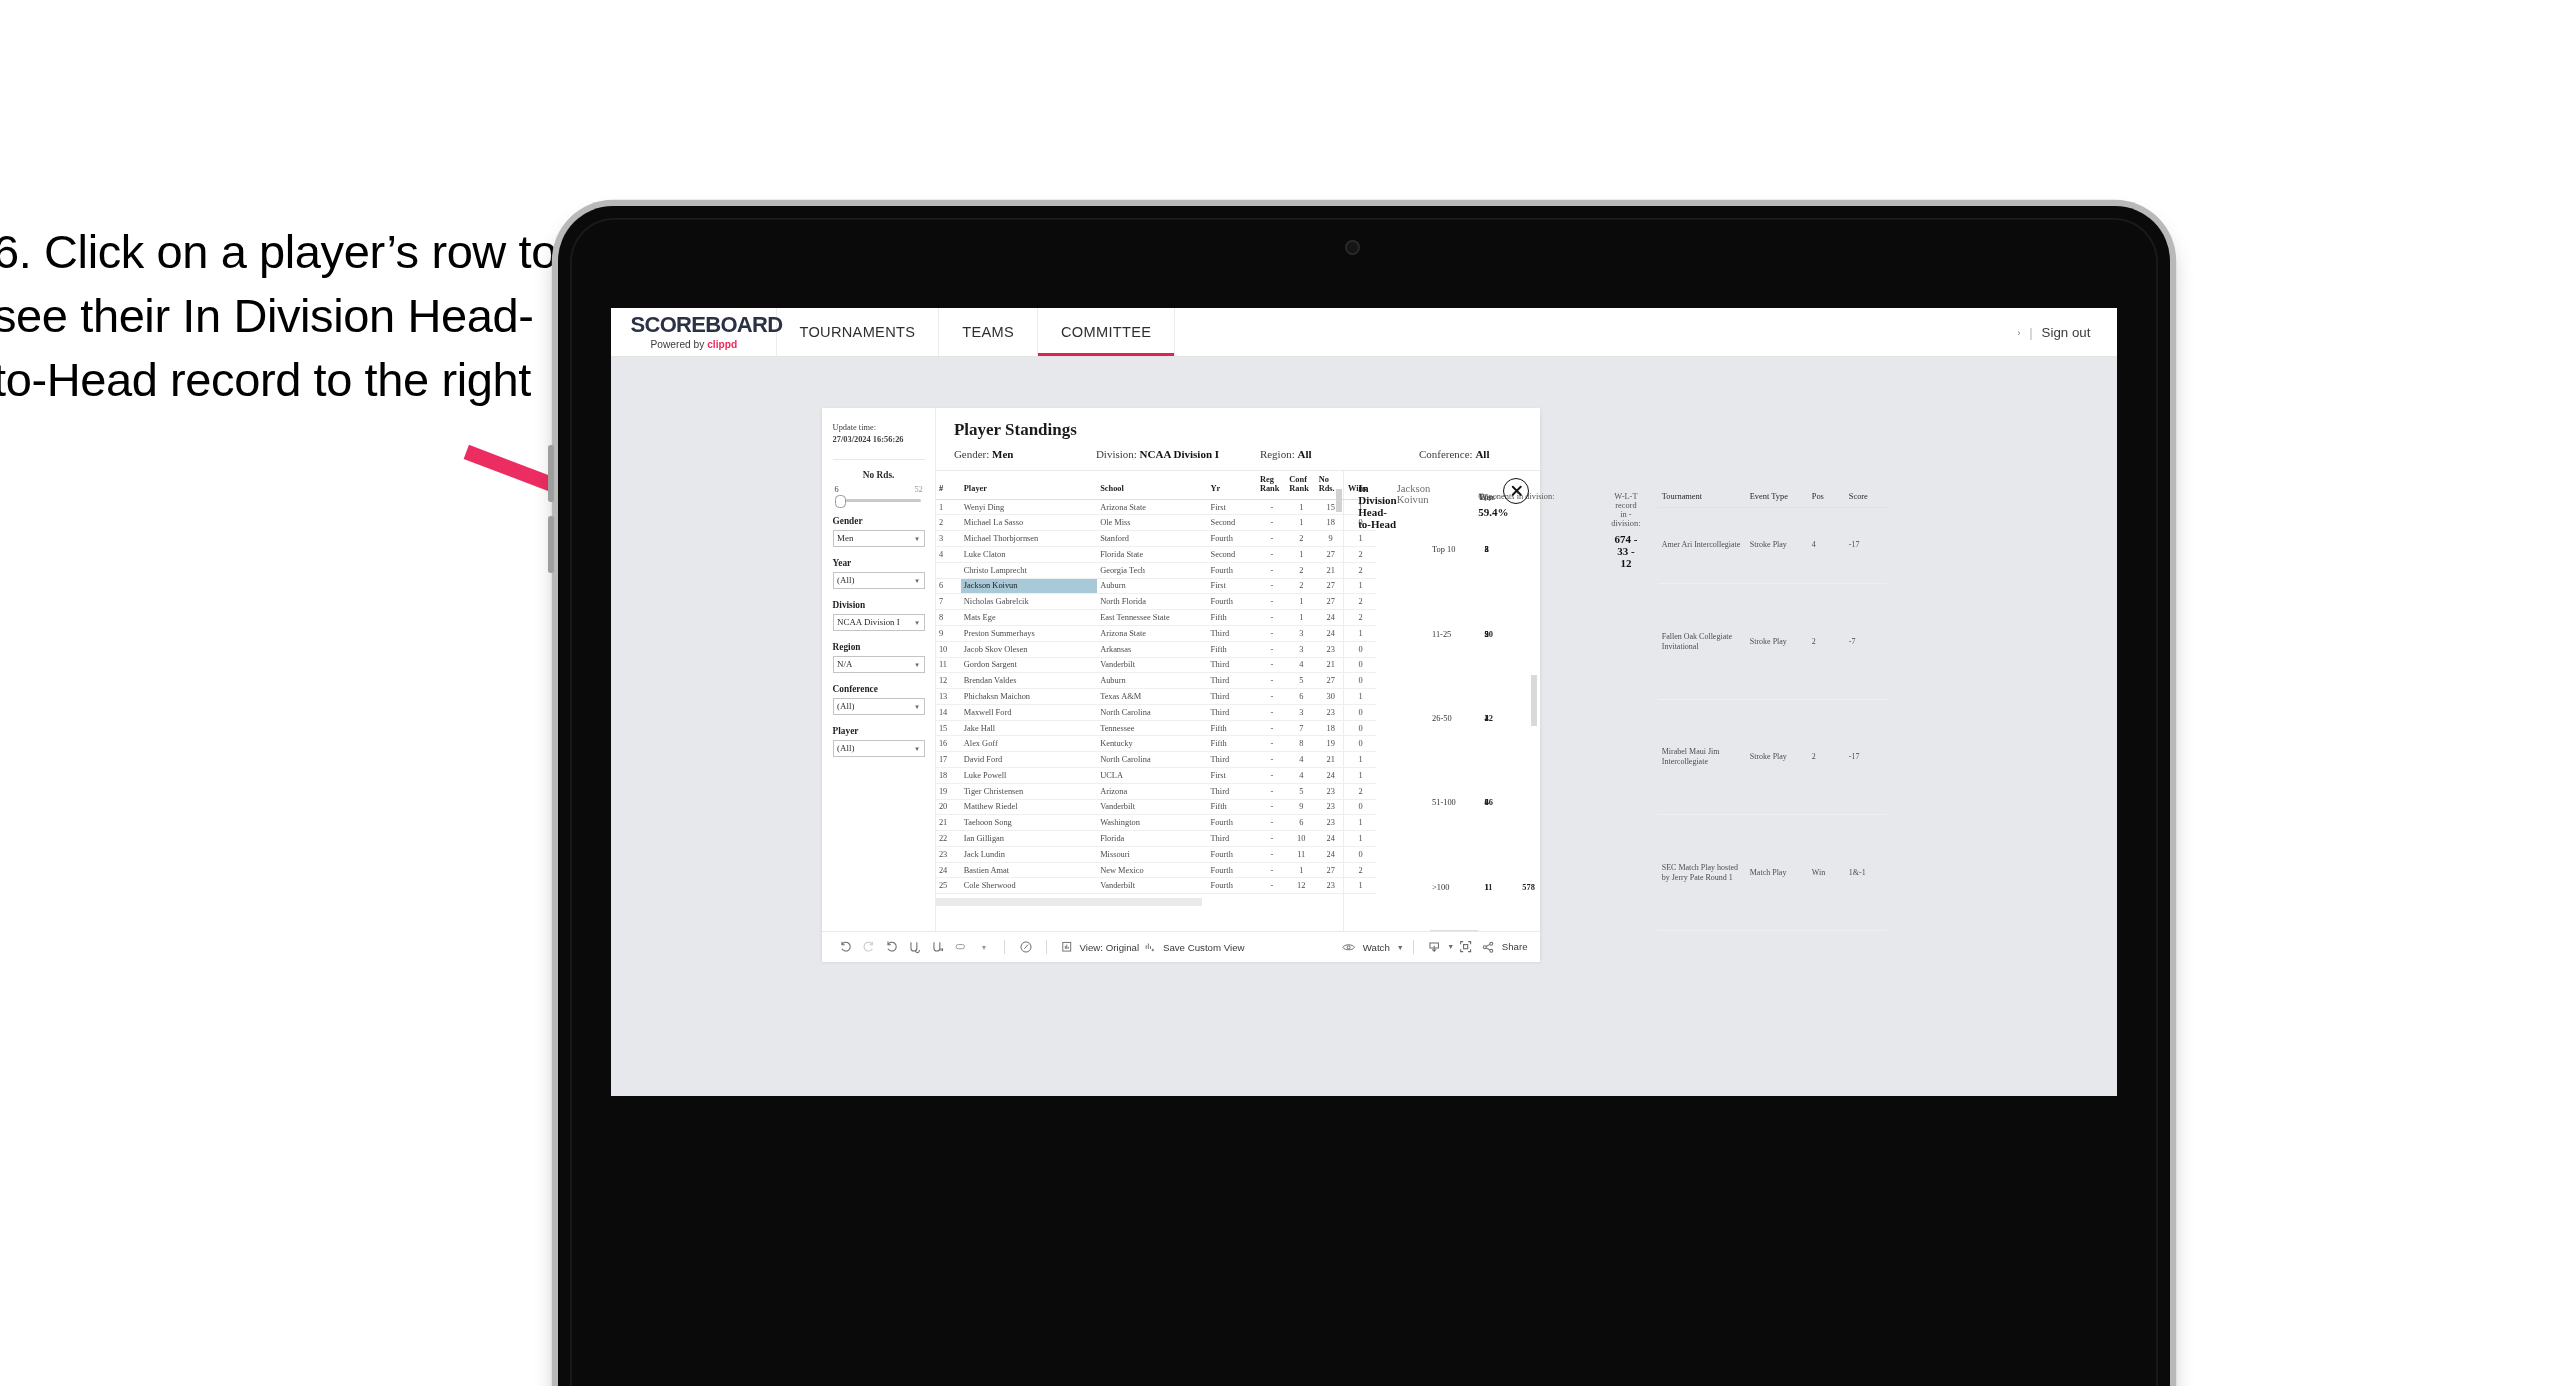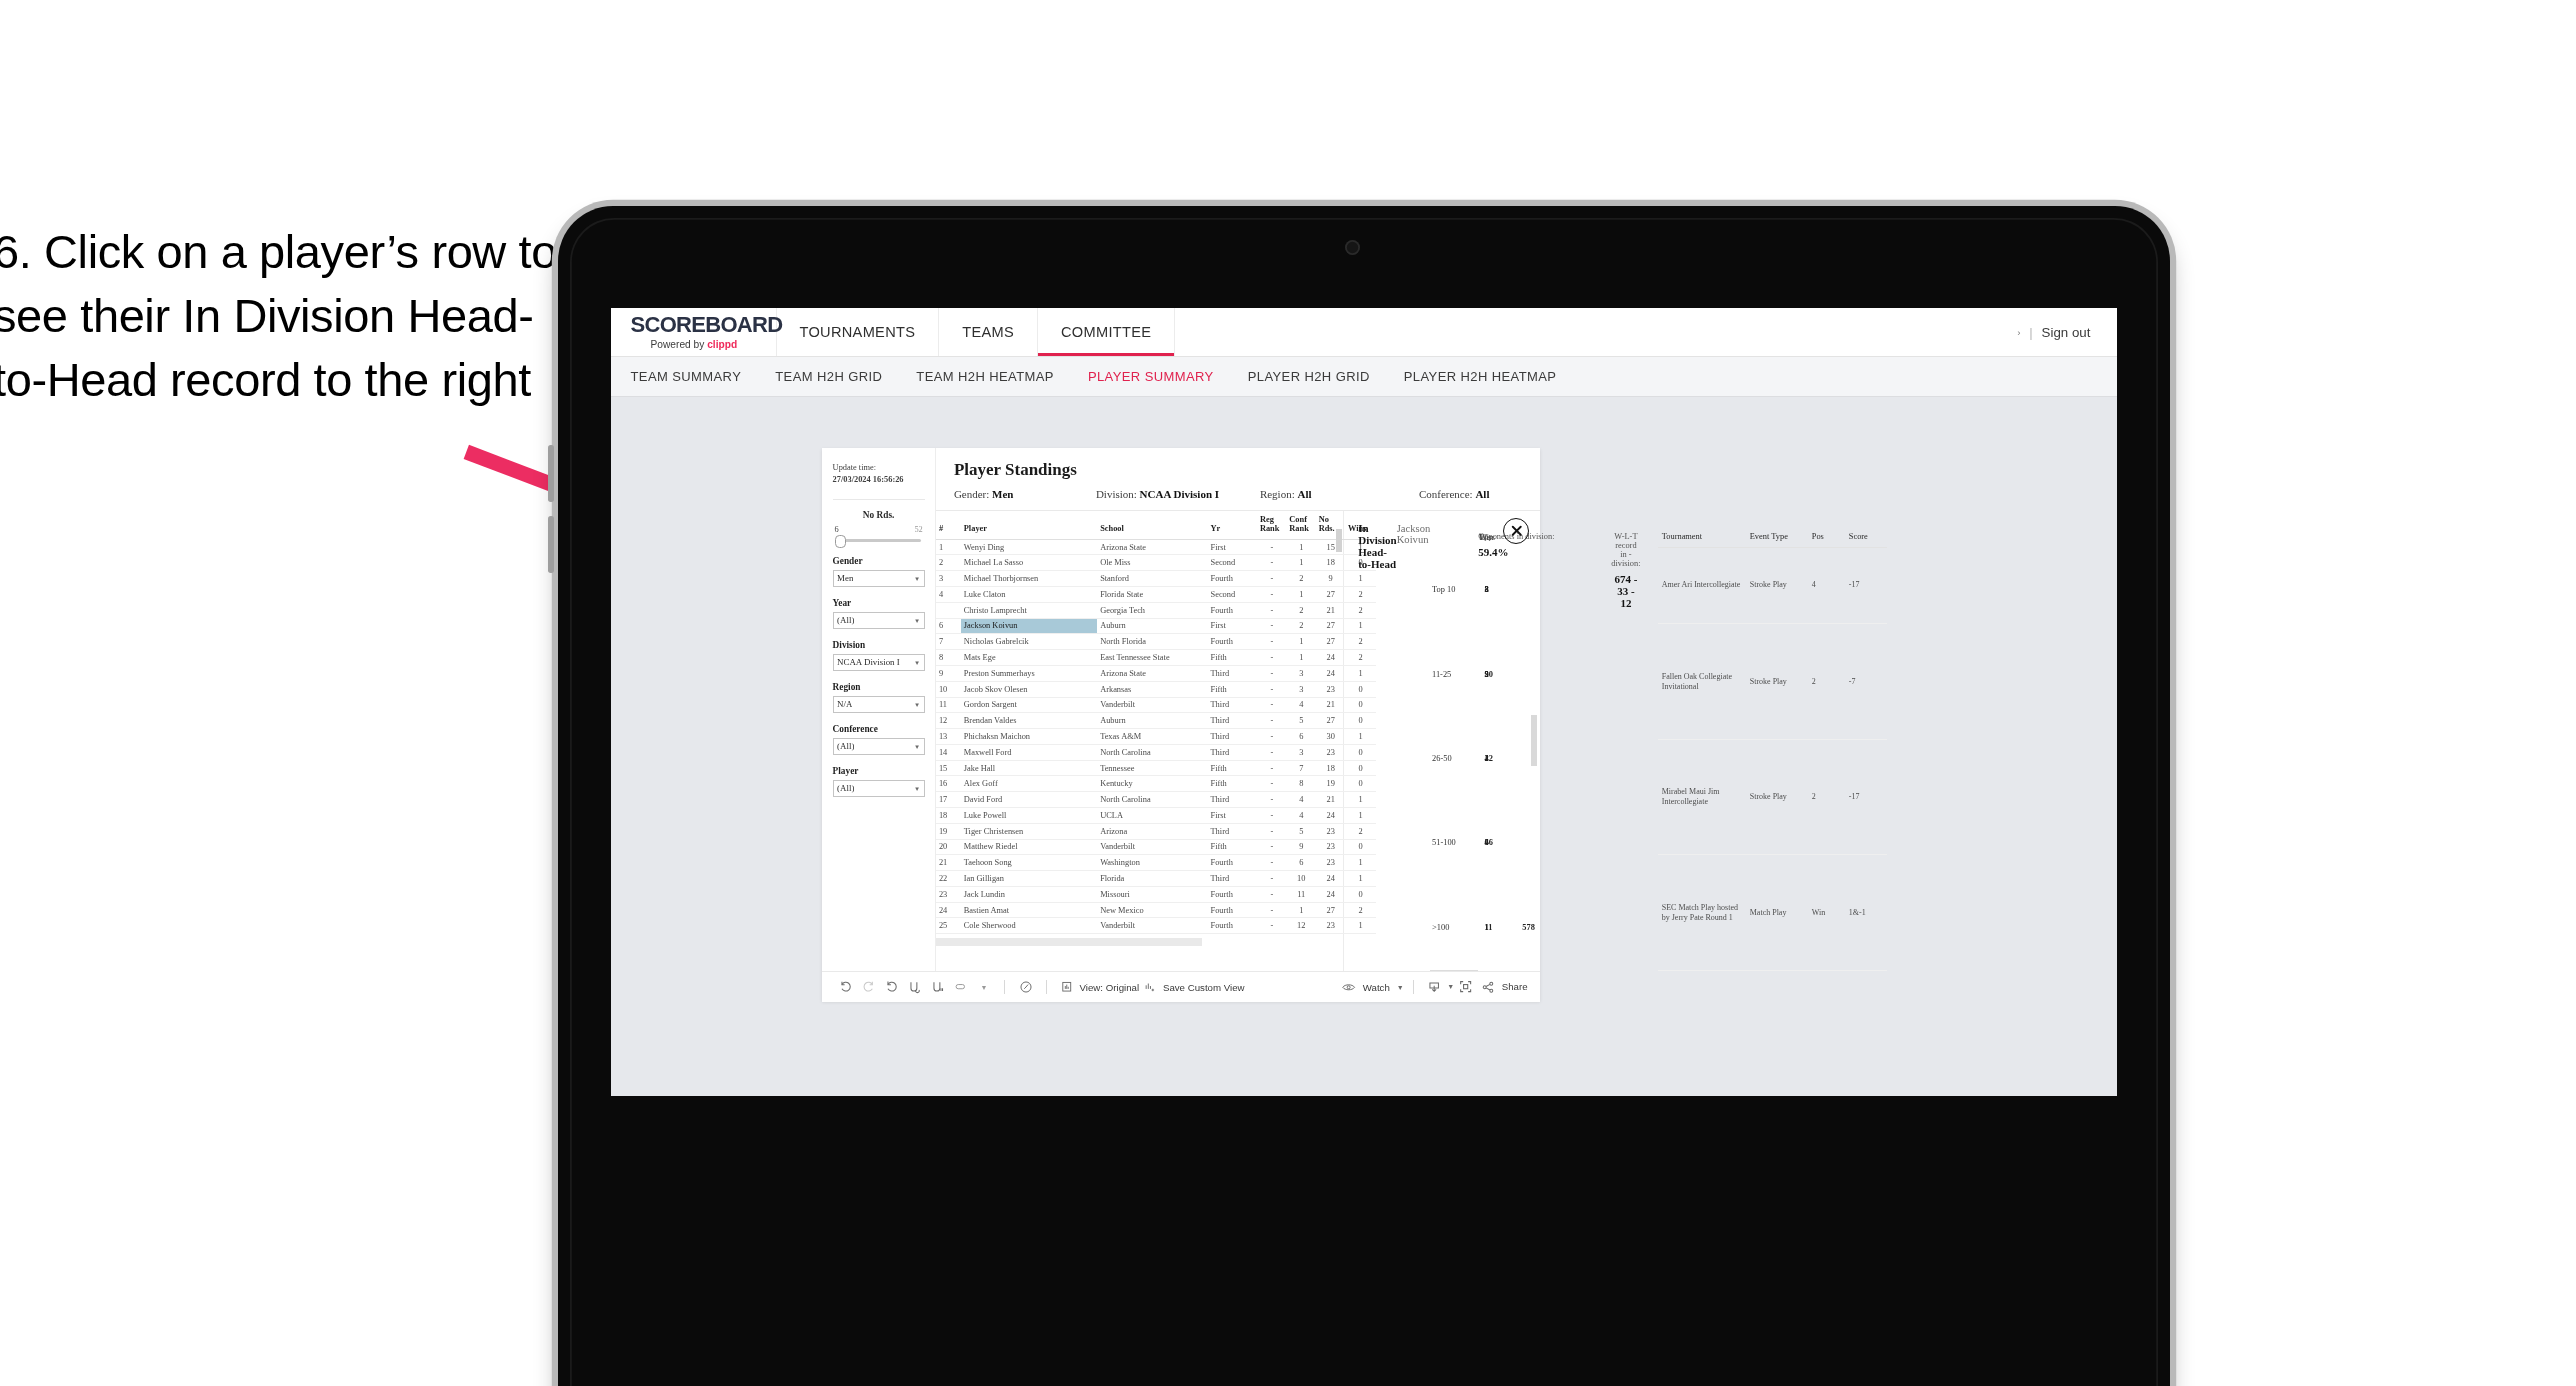--- a/index.html
+++ b/index.html
@@ -178,28 +178,20 @@
       <div class="navtab active">
           <span>COMMITTEE</span>
         </div>
       <div class="signout">
         <span class="caret">›</span>
         <span class="sep">|</span>
         <span>Sign out</span>
       </div>
     </div>
 
-    <div class="subbar">
-      <div class="subtab">TEAM SUMMARY</div>
-      <div class="subtab">TEAM H2H GRID</div>
-      <div class="subtab">TEAM H2H HEATMAP</div>
-      <div class="subtab active">PLAYER SUMMARY</div>
-      <div class="subtab">PLAYER H2H GRID</div>
-      <div class="subtab">PLAYER H2H HEATMAP</div>
-    </div>
 
     <div id="work">
       <div id="card">
 
         <div class="cardbody">
 
           <div class="rail">
             <div class="uptime">
               <div>Update time:</div>
               <b>27/03/2024 16:56:26</b>

